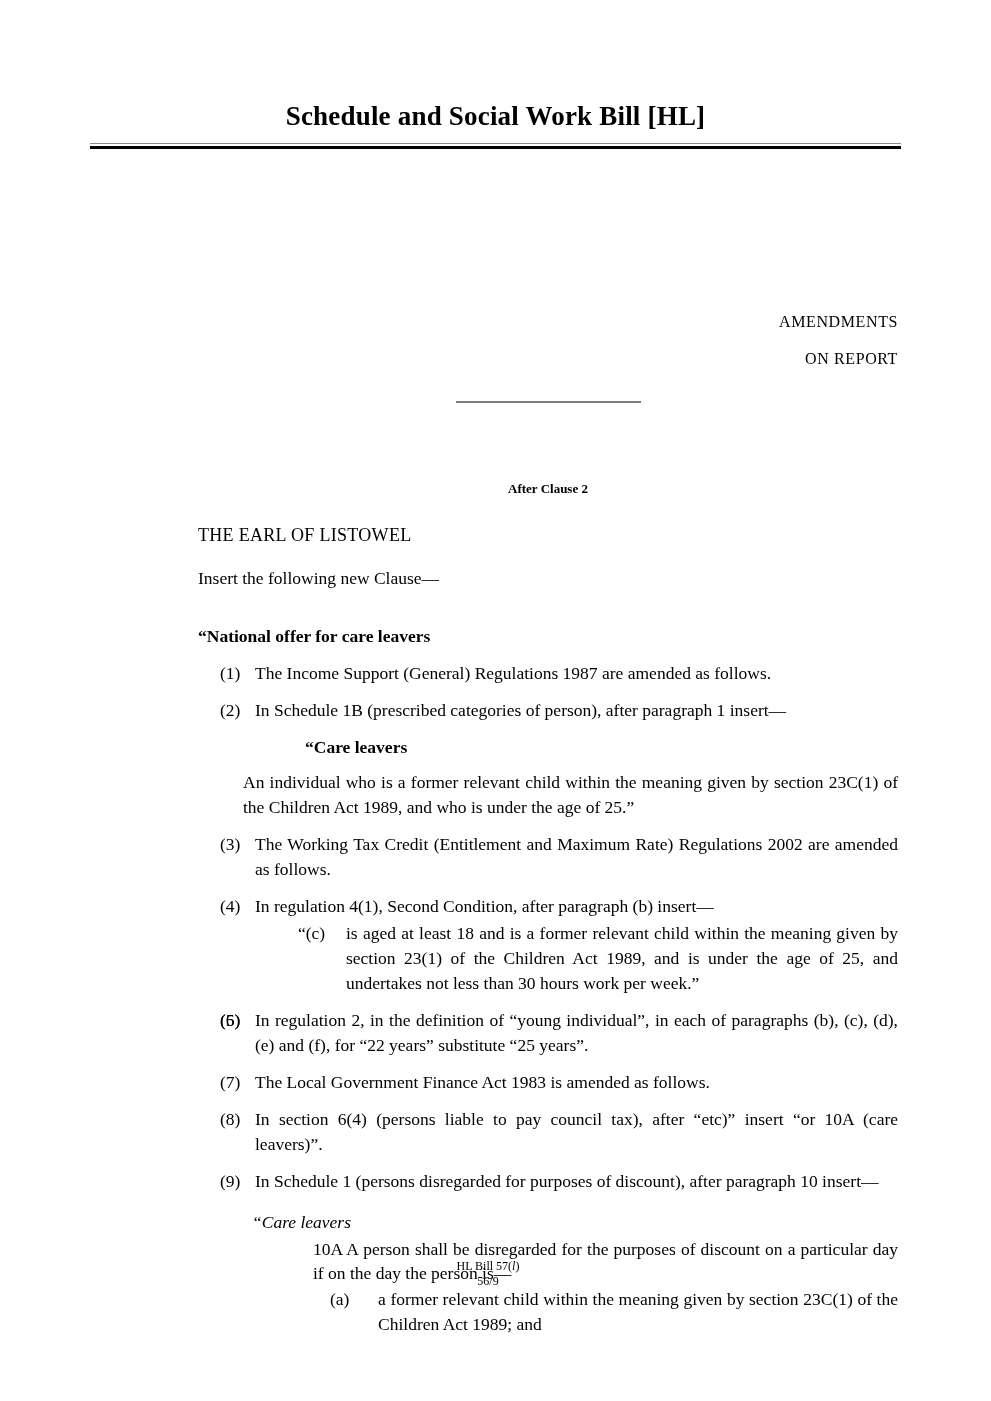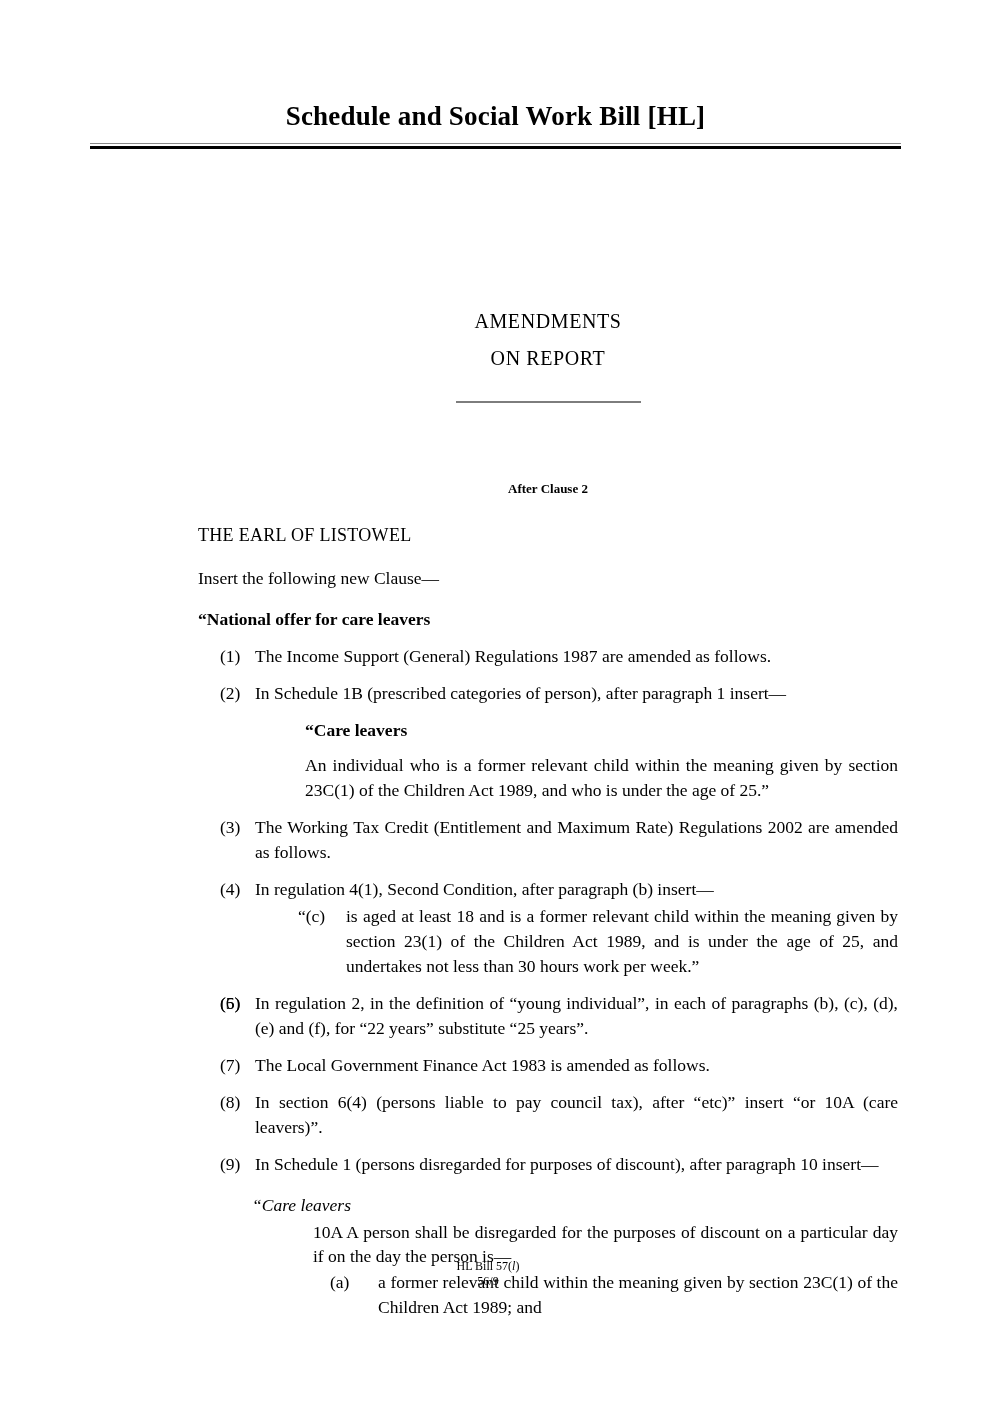--- a/index.html
+++ b/index.html
@@ -50,23 +50,24 @@
 
   
   .headings {
     position: absolute;
     left: 198px;
     top: 303px;
     width: 700px;
     text-align: center;
   }
   .heading-line {
-    font-size: 20px;
+    font-size: 16px;
     line-height: 37px;
     letter-spacing: 0.6px;
+    text-align: right;
   }
   .short-rule-wrap {
     margin-top: 24px;
     display: flex;
     justify-content: center;
   }
   .short-rule {
     width: 185px;
     height: 2px;
     background: #7d7d7d;
@@ -94,21 +95,21 @@
     letter-spacing: 0.3px;
     margin-top: 22px;
     line-height: 25px;
   }
   .instruction {
     margin-top: 18px;
     line-height: 25px;
   }
   .new-clause-title {
     font-weight: bold;
-    margin-top: 16px;
+    margin-top: 33px;
     line-height: 25px;
   }
 
   
   .numlist {
     margin: 0;
     padding: 0;
     list-style: none;
   }
   .numitem {
@@ -121,21 +122,21 @@
   .numitem > .marker {
     position: absolute;
     left: 22px;
     top: 0;
     width: 40px;
     text-align: left;
   }
 
   
   .inset {
-    margin-left: 107px;
+    margin-left: 45px;
     margin-top: 10px;
     text-align: justify;
     line-height: 25px;
   }
   .inset-head-bold {
     margin-left: 107px;
     margin-top: 12px;
     font-weight: bold;
     line-height: 25px;
   }

